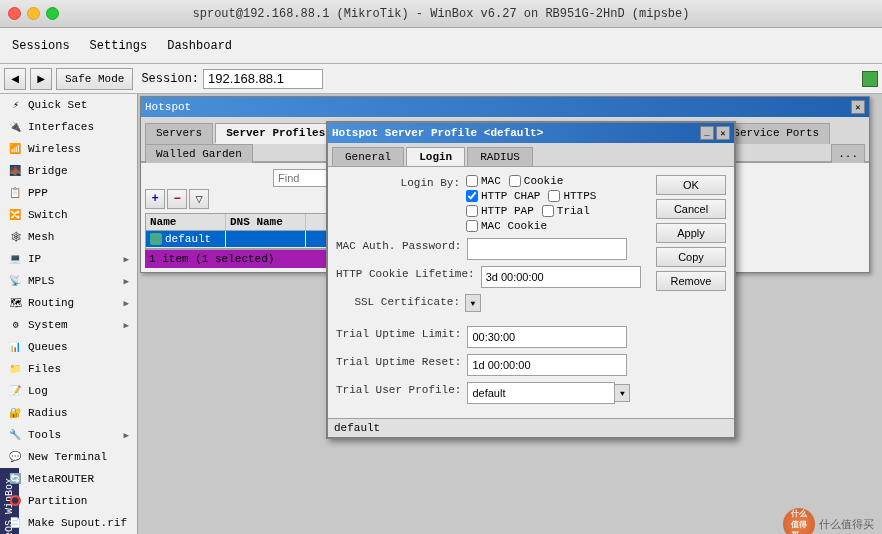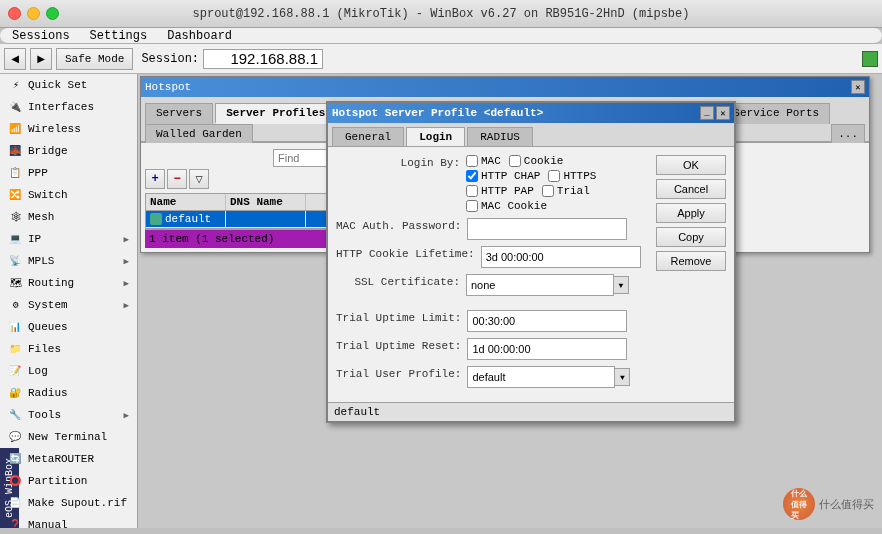--- a/index.html
+++ b/index.html
@@ -42,27 +42,26 @@
       left: 50%;
       transform: translateX(-50%);
       font-size: 12px;
       color: #333;
       white-space: nowrap;
     }
 
     
     .menu-bar {
       background: #f0f0f0;
-      height: 16px;
+      height: 36px;
       display: flex;
       align-items: center;
       padding: 0 4px;
       border-bottom: 1px solid #b0b0b0;
       gap: 4px;
-      border-radius: 8px;
     }
     .menu-item {
       padding: 2px 8px;
       cursor: pointer;
       font-size: 12px;
       color: #000;
     }
 
     
     .toolbar {
@@ -82,23 +81,22 @@
       font-size: 11px;
       height: 22px;
       font-family: Liberation Mono, monospace;
     }
     .session-label { font-size: 12px; margin-left: 4px; }
     .session-input {
       border: 1px solid #a0a0a0;
       background: white;
       padding: 1px 4px;
       height: 20px;
-      font-size: 15px;
+      font-size: 13px;
       width: 120px;
-      text-align: right;
     }
     .nav-btn {
       background: linear-gradient(to bottom, #f5f5f5, #e0e0e0);
       border: 1px solid #a0a0a0;
       width: 22px;
       height: 22px;
       cursor: pointer;
       display: flex;
       align-items: center;
       justify-content: center;
@@ -764,21 +762,20 @@
               <div class="form-row">
                 <div class="form-label">HTTP Cookie Lifetime:</div>
                 <div class="form-controls">
                   <input class="form-input" type="text" value="3d 00:00:00" style="">
                 </div>
               </div>
 
               <div class="form-row">
                 <div class="form-label">SSL Certificate:</div>
                 <div class="form-controls form-select-container">
-                  <input class="form-input" type="text" style="width: 148px;" value="none">
                   <div class="select-arrow">▼</div>
                 </div>
               </div>
 
               <div class="form-row">
                 <div class="form-label"></div>
               </div>
 
               <div class="form-row">
                 <div class="form-label">Trial Uptime Limit:</div>

